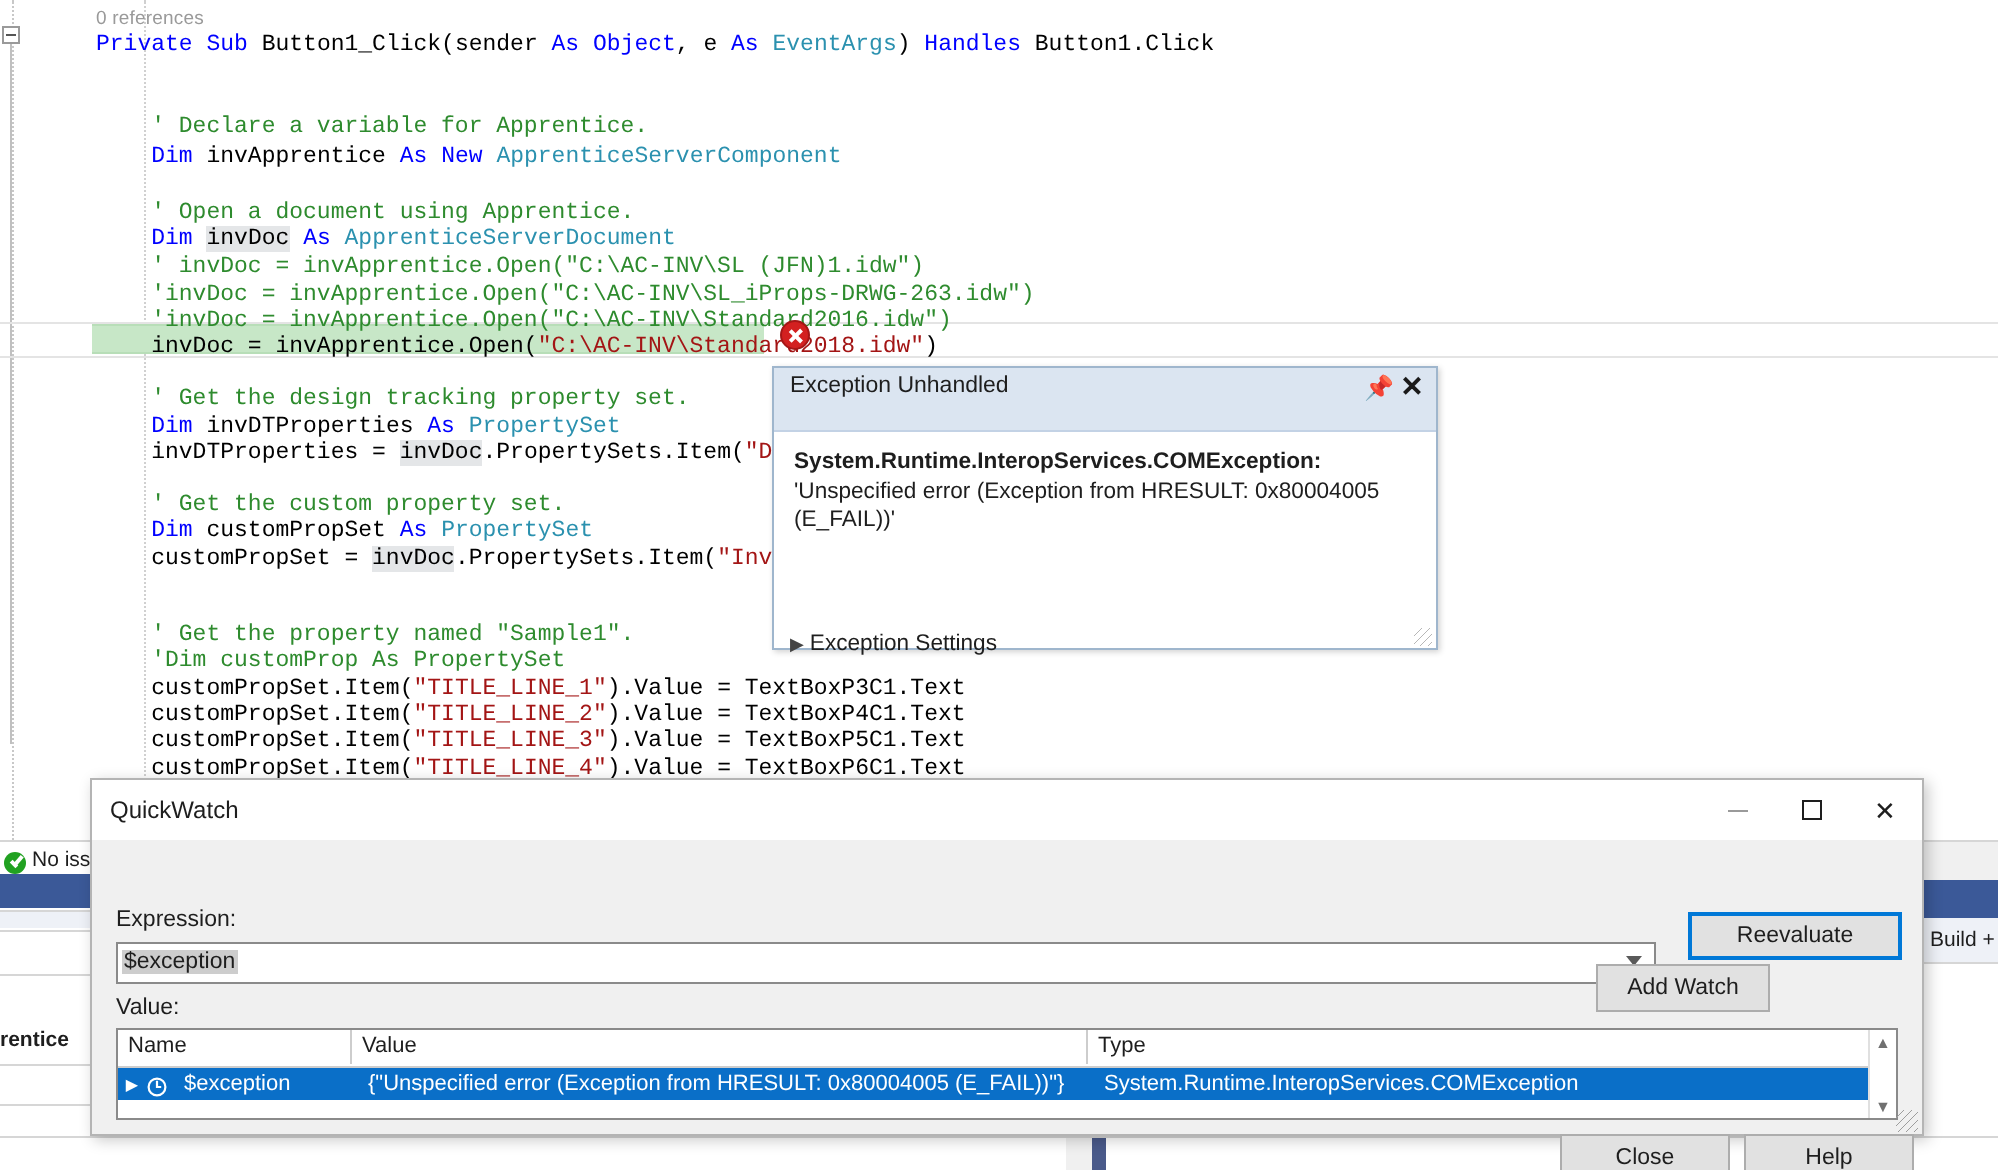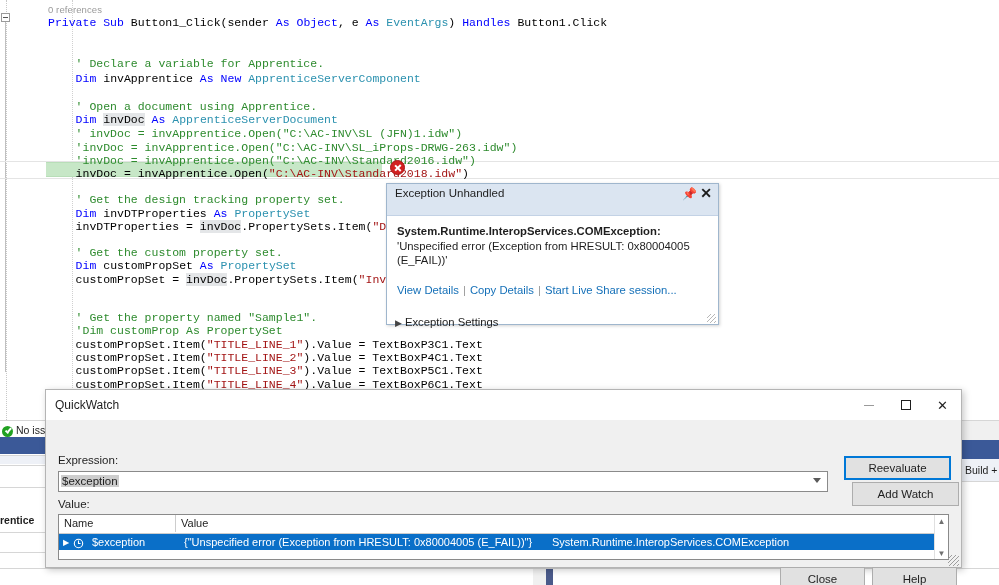--- a/index.html
+++ b/index.html
@@ -232,23 +232,20 @@
 
   <div class="exc">
     <div class="exc-title">
       <span>Exception Unhandled</span>
       <span class="exc-pin">📌</span>
       <span class="exc-close">✕</span>
     </div>
     <div class="exc-body">
       <b>System.Runtime.InteropServices.COMException:</b><span> 'Unspecified error (Exception from HRESULT: 0x80004005 (E_FAIL))'</span>
     </div>
-    <div class="exc-links">
-      <span>View Details</span><span class="sep">|</span><span>Copy Details</span><span class="sep">|</span><span>Start Live Share session...</span>
-    </div>
     <div class="exc-settings">
       <span class="tri">▶</span><span>Exception Settings</span>
     </div>
     <div class="exc-grip"></div>
   </div>
 
   <div class="qw">
     <div class="qw-title">
       <span>QuickWatch</span>
       <div class="qw-btns">
@@ -266,26 +263,27 @@
       <div class="lbl" style="left:12px; top:34px;">Expression:</div>
 
       <div class="expr-input">
         <div class="expr-val">$exception</div>
         <div class="expr-arrow"></div>
       </div>
 
       <div class="lbl" style="left:12px; top:78px;">Value:</div>
 
       <div class="btn primary" style="left:798px; top:36px; width:107px;">Reevaluate</div>
-      <div class="btn" style="left:806px; top:62px; width:107px;text-align:center;">Add Watch</div>
+      <div class="btn" style="left:752px; top:62px; width:87px;text-align:center;">Add Watch</div>
 
       <div class="grid">
         <div class="grid-head">
           <div class="gh" style="width:117px;">Name</div>
           <div class="gh" style="width:368px;">Value</div>
+          <div class="gh" style="width:390px;">Type</div>
         </div>
         <div class="grid-row">
           <div class="row-expander">▶</div>
           <div class="row-icon">
             <svg width="11" height="11" viewBox="0 0 11 11">
                 <circle cx="5.5" cy="5.5" r="4.2" fill="none" stroke="#ffffff" stroke-width="1.1"></circle>
                 <path d="M5.5 2.4 L5.5 5.5 L7.6 5.5" fill="none" stroke="#ffffff" stroke-width="1.1"></path>
               </svg>
           </div>
           <div class="gc" style="width:92px;">$exception</div>

